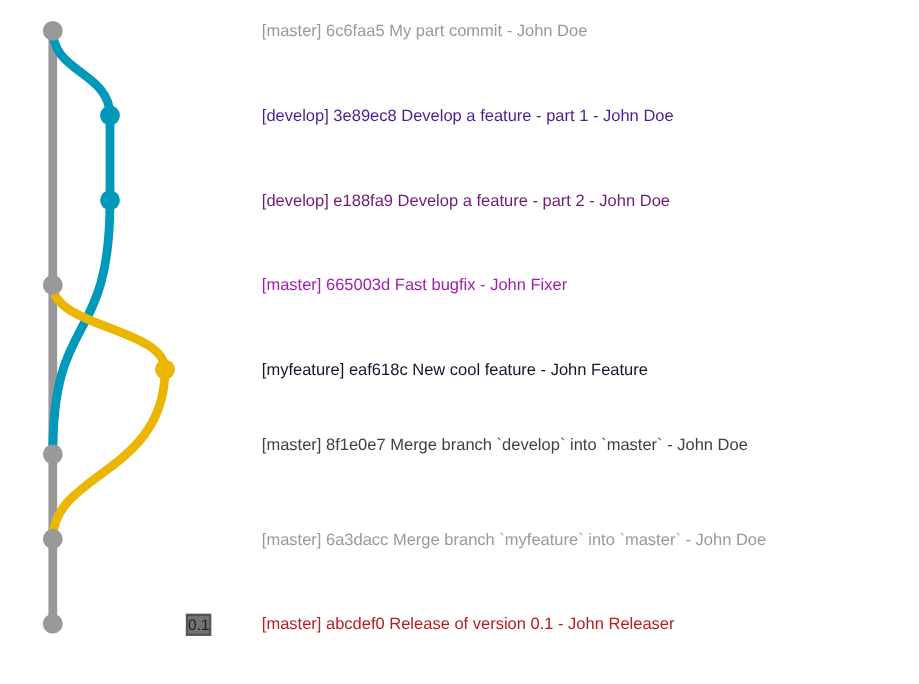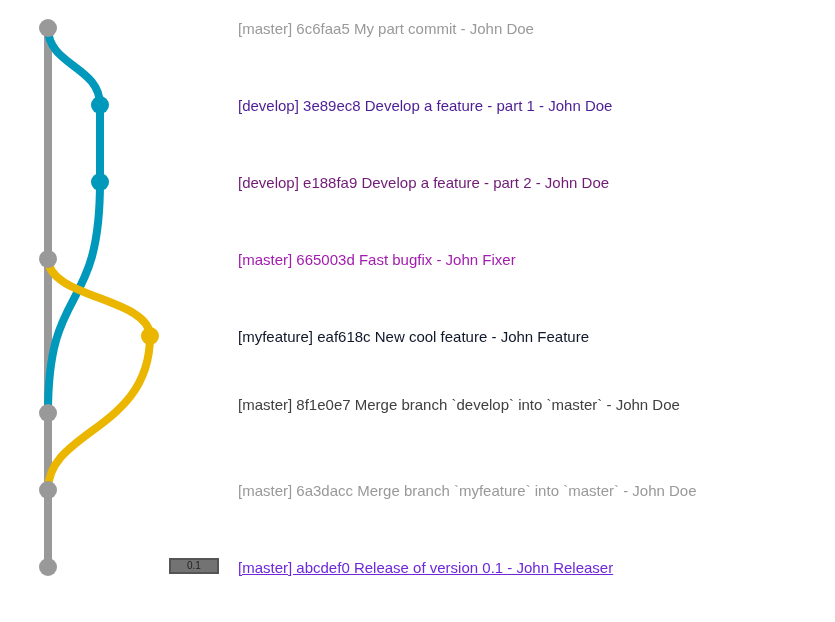--- a/index.html
+++ b/index.html
@@ -28,22 +28,22 @@
   }
   .commit-text {
     position: absolute;
     white-space: nowrap;
     font-size: 15px;
   }
   .tag-box {
     position: absolute;
     border: 2px solid #555;
     background: #737373;
-    font-size: 10px;
-    padding: 1px 16px;
+    font-size: 14px;
+    padding: 1px 0;
     color: #222;
     line-height: 1;
   }
 </style>
 </head>
 <body>
 
 <svg class="graph-area" width="200" height="622">
 
   <line x1="48" y1="28" x2="48" y2="567" stroke="#999999" stroke-width="8" stroke-linecap="round"></line>
@@ -63,16 +63,16 @@
 </svg>
 
 <div class="commit-labels">
   <div class="commit-text" style="top:20px;color:#999999;">[master] 6c6faa5 My part commit - John Doe</div>
   <div class="commit-text" style="top:97px;color:#4c1d95;">[develop] 3e89ec8 Develop a feature - part 1 - John Doe</div>
   <div class="commit-text" style="top:174px;color:#701a75;">[develop] e188fa9 Develop a feature - part 2 - John Doe</div>
   <div class="commit-text" style="top:251px;color:#a21caf;">[master] 665003d Fast bugfix - John Fixer</div>
   <div class="commit-text" style="top:328px;color:#0f172a;">[myfeature] eaf618c New cool feature - John Feature</div>
   <div class="commit-text" style="top:396px;color:#404040;">[master] 8f1e0e7 Merge branch `develop` into `master` - John Doe</div>
   <div class="commit-text" style="top:482px;color:#999999;text-align:right;">[master] 6a3dacc Merge branch `myfeature` into `master` - John Doe</div>
-  <div class="commit-text" style="top:559px;color:#6d28d9;text-decoration:underline;">[master] abcdef0 Release of version 0.1 - John Releaser</div>
+  <div class="commit-text" style="top:559px;color:#b91c1c;">[master] abcdef0 Release of version 0.1 - John Releaser</div>
 </div>
 
 <div class="tag-box" style="left:169px; top:558px;">0.1</div>
 
 </body></html>

